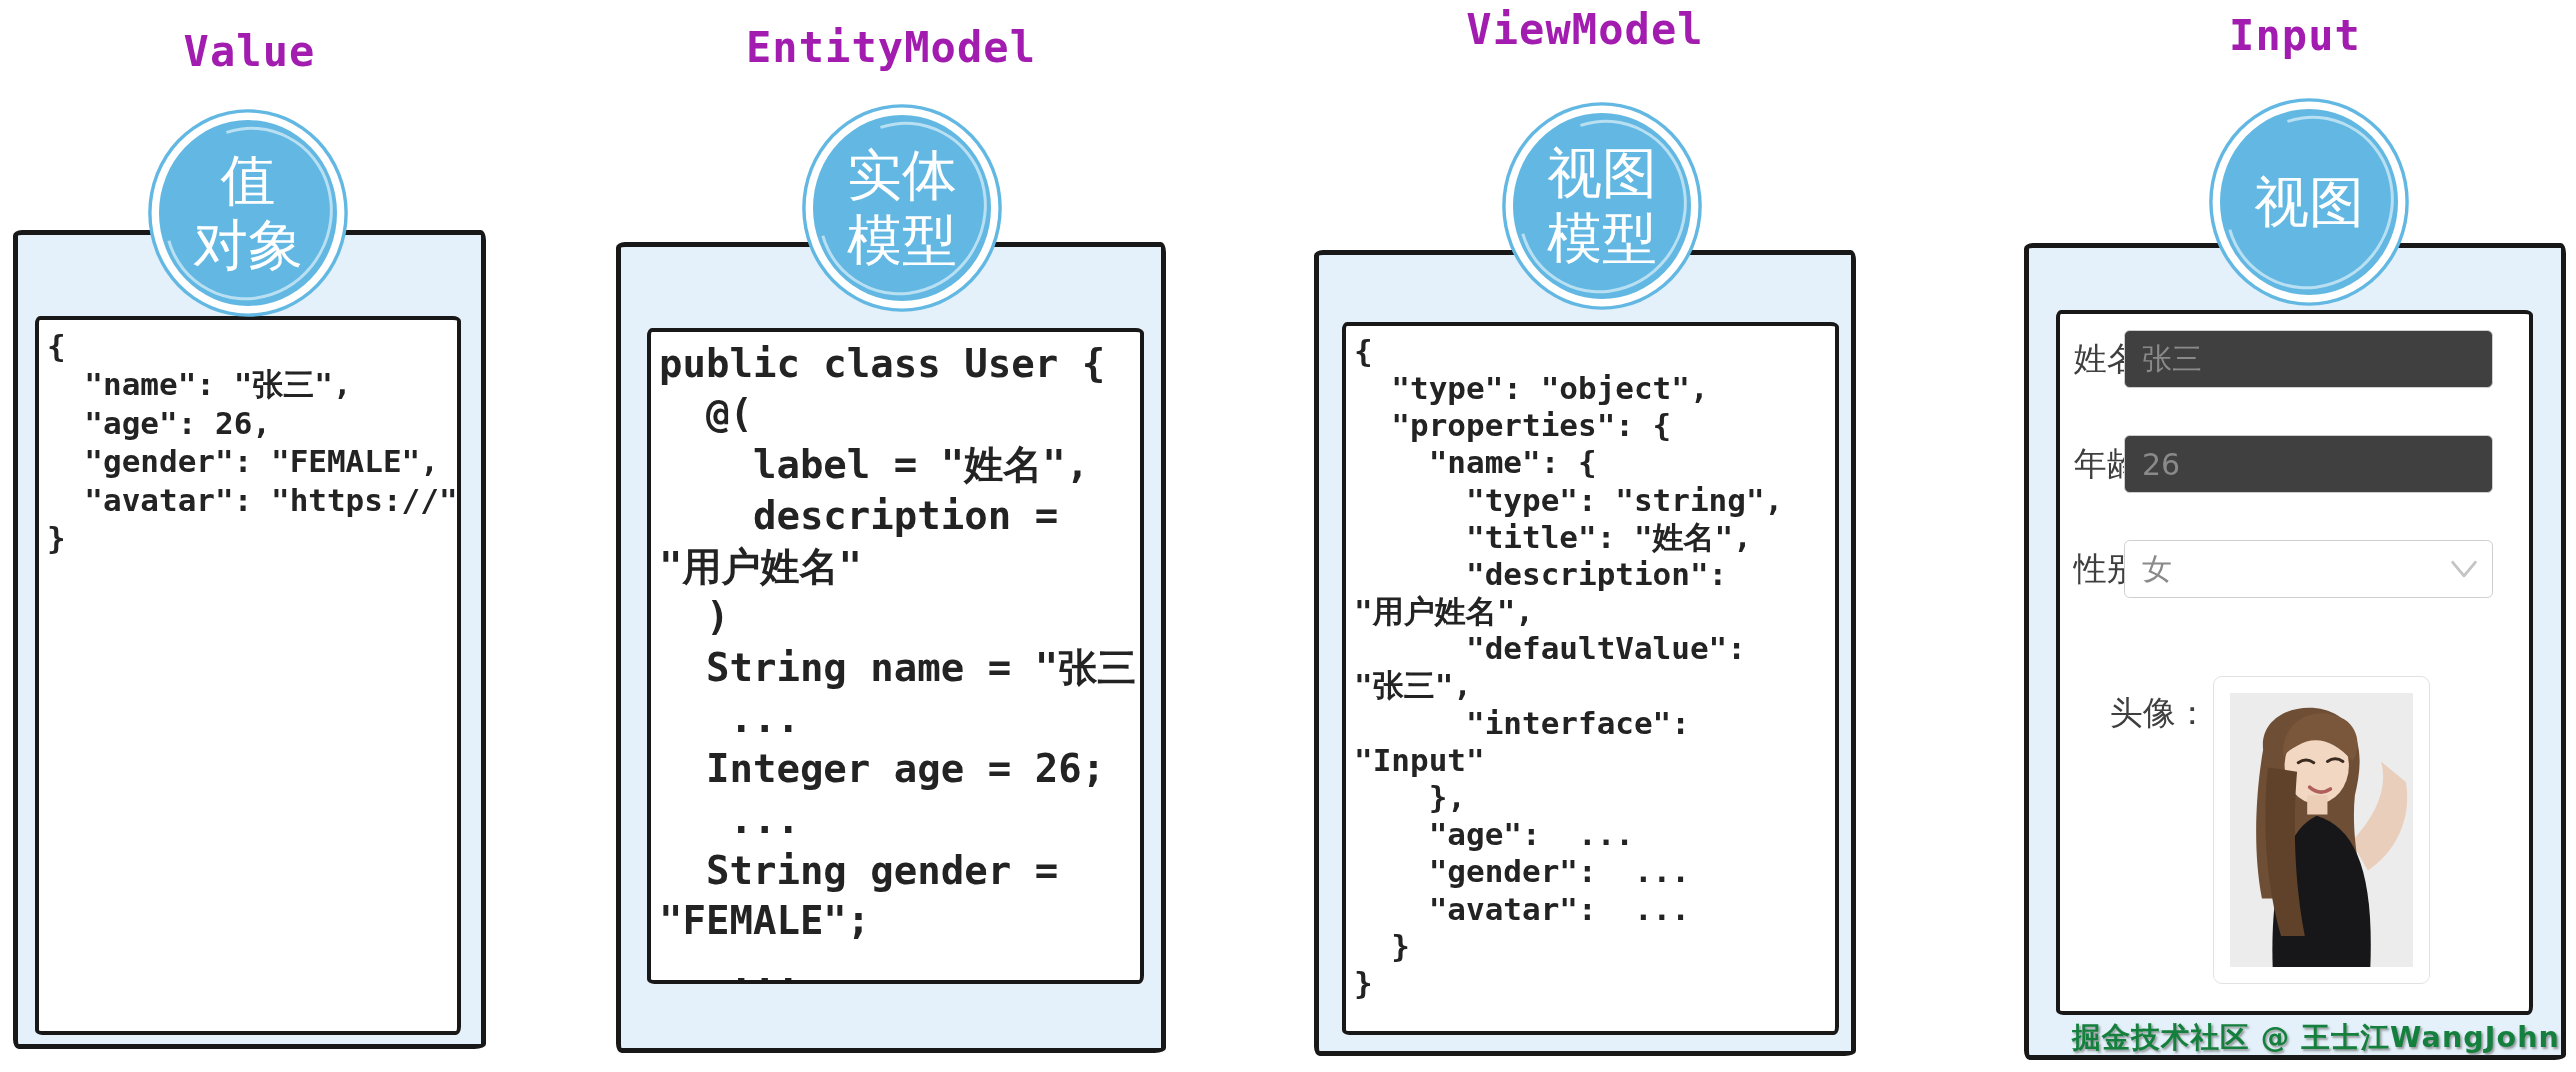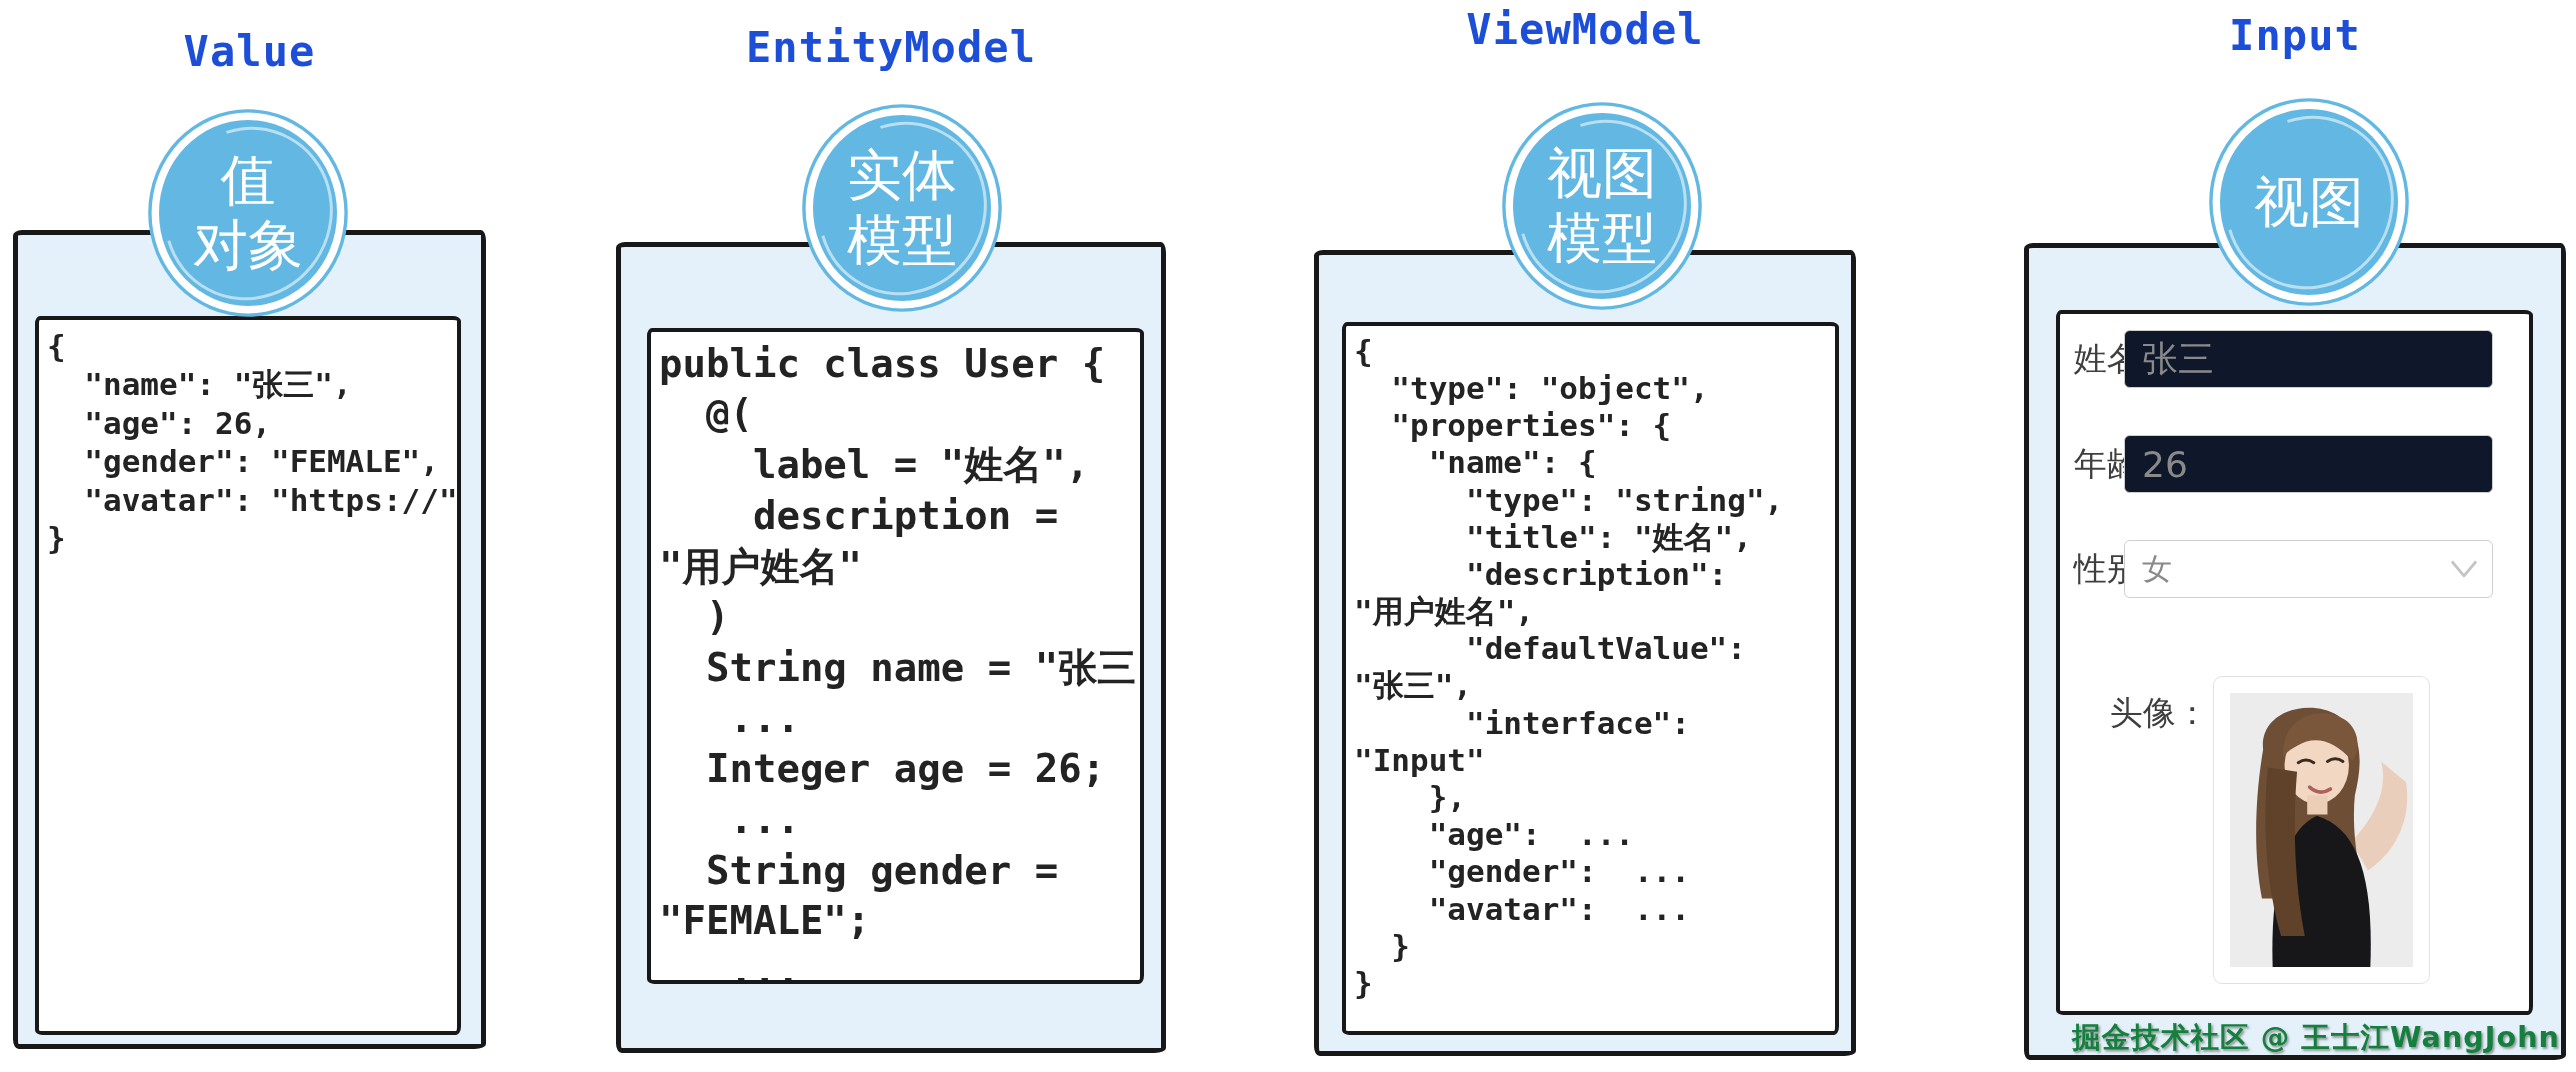--- a/index.html
+++ b/index.html
@@ -10,21 +10,21 @@
   *{box-sizing:border-box;}
   html,body{margin:0;padding:0;}
   body{
     width:2576px;height:1072px;position:relative;overflow:hidden;
     background:#ffffff;
     font-family:"DejaVu Sans","Liberation Sans",sans-serif;
   }
   .panel-title{
     position:absolute;text-align:center;
     font-family:"DejaVu Sans Mono","Liberation Mono",monospace;
-    font-weight:700;font-size:42px;color:#1d4ed8;letter-spacing:1.1px;
+    font-weight:700;font-size:42px;color:#a21caf;letter-spacing:1.1px;
   }
   .badge{
     position:absolute;width:178px;height:186px;border-radius:50%;
     background:var(--blue);z-index:3;
     display:flex;flex-direction:column;align-items:center;justify-content:center;
     color:#ffffff;font-size:55px;line-height:1.18;font-weight:500;
     box-shadow:0 0 0 7.4px #ffffff,0 0 0 10.8px var(--blue);
   }
   .badge::after{
     content:"";position:absolute;inset:5.7px;border-radius:50%;
@@ -70,23 +70,23 @@
   #b2{left:813px;top:115px;}
   #b3{left:1513px;top:113px;}
   #b4{left:2220px;top:109px;}
   
   .form-label{
     position:absolute;left:13.7px;height:58px;line-height:58px;
     font-size:33px;color:#3f3f3f;
   }
   .form-input{
     position:absolute;left:64px;width:369px;height:58px;
-    border:1.7px solid #cfcfcf;border-radius:5.7px;background:#0f172a;
+    border:1.7px solid #cfcfcf;border-radius:5.7px;background:#404040;
     font-family:"DejaVu Sans","Liberation Sans",sans-serif;
-    font-size:36px;color:#8a8a8a;padding:0 17px;outline:none;
+    font-size:30px;color:#8a8a8a;padding:0 17px;outline:none;
   }
   #row-name-label,#row-name-input{top:16px;}
   #row-age-label,#row-age-input{top:121px;}
   #row-gender-label,#row-gender-select{top:226px;}
   .form-select{
     position:absolute;left:64px;width:369px;height:58px;
     border:1.7px solid #cfcfcf;border-radius:5.7px;background:#ffffff;
     display:flex;align-items:center;padding:0 17px;
     font-size:30px;color:#8a8a8a;cursor:pointer;
   }

